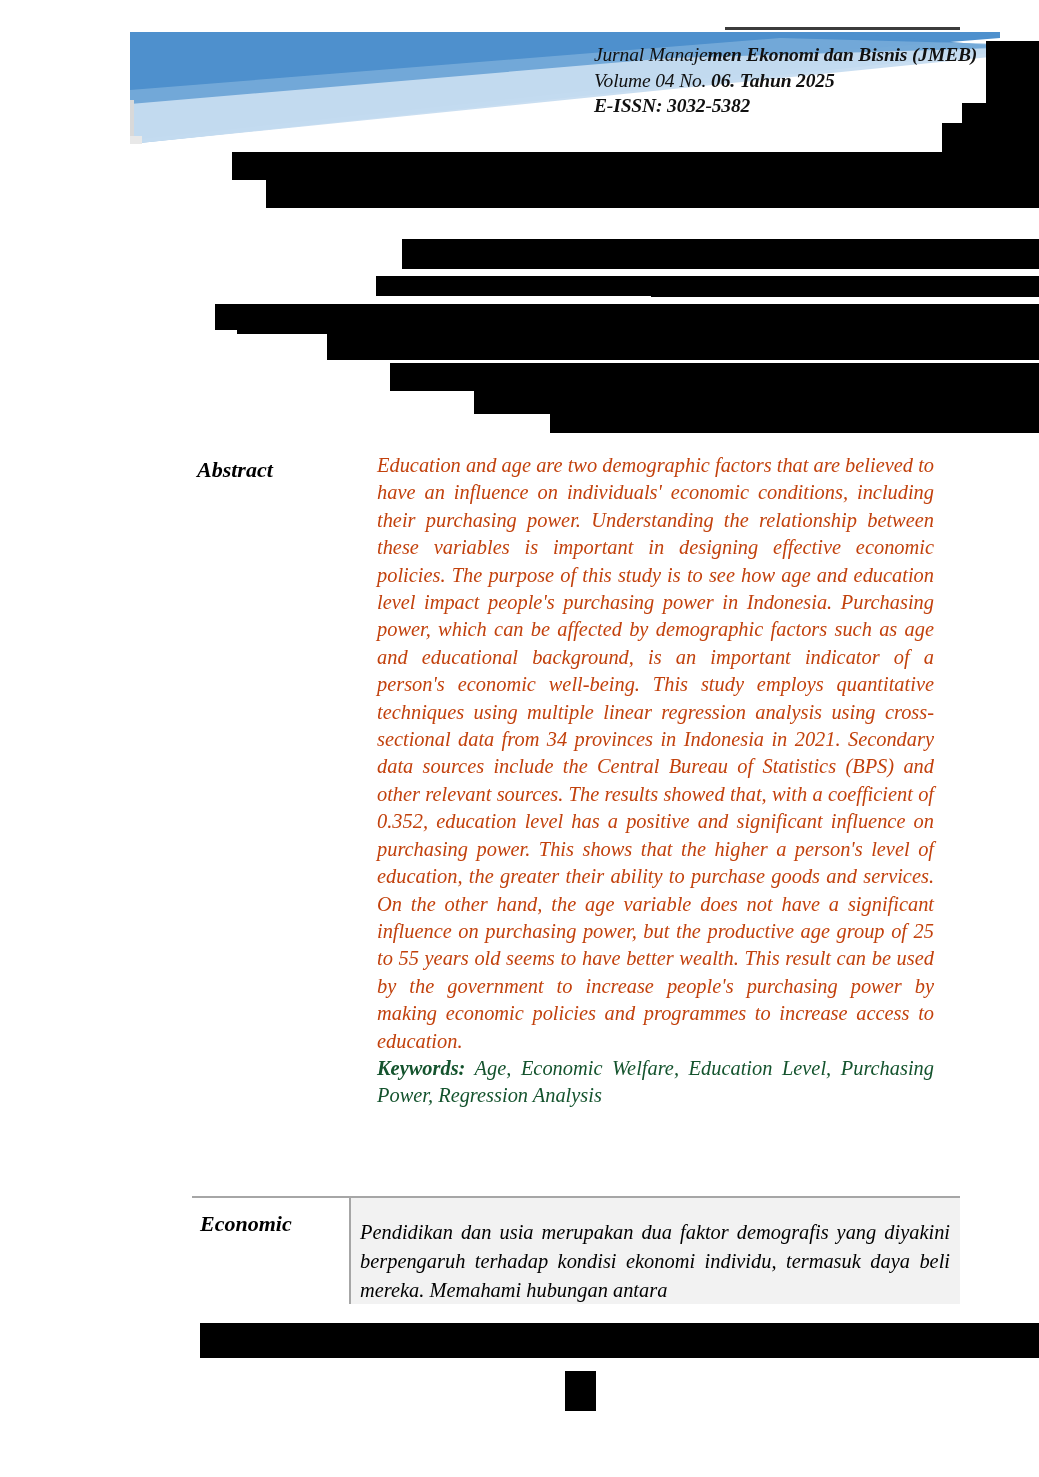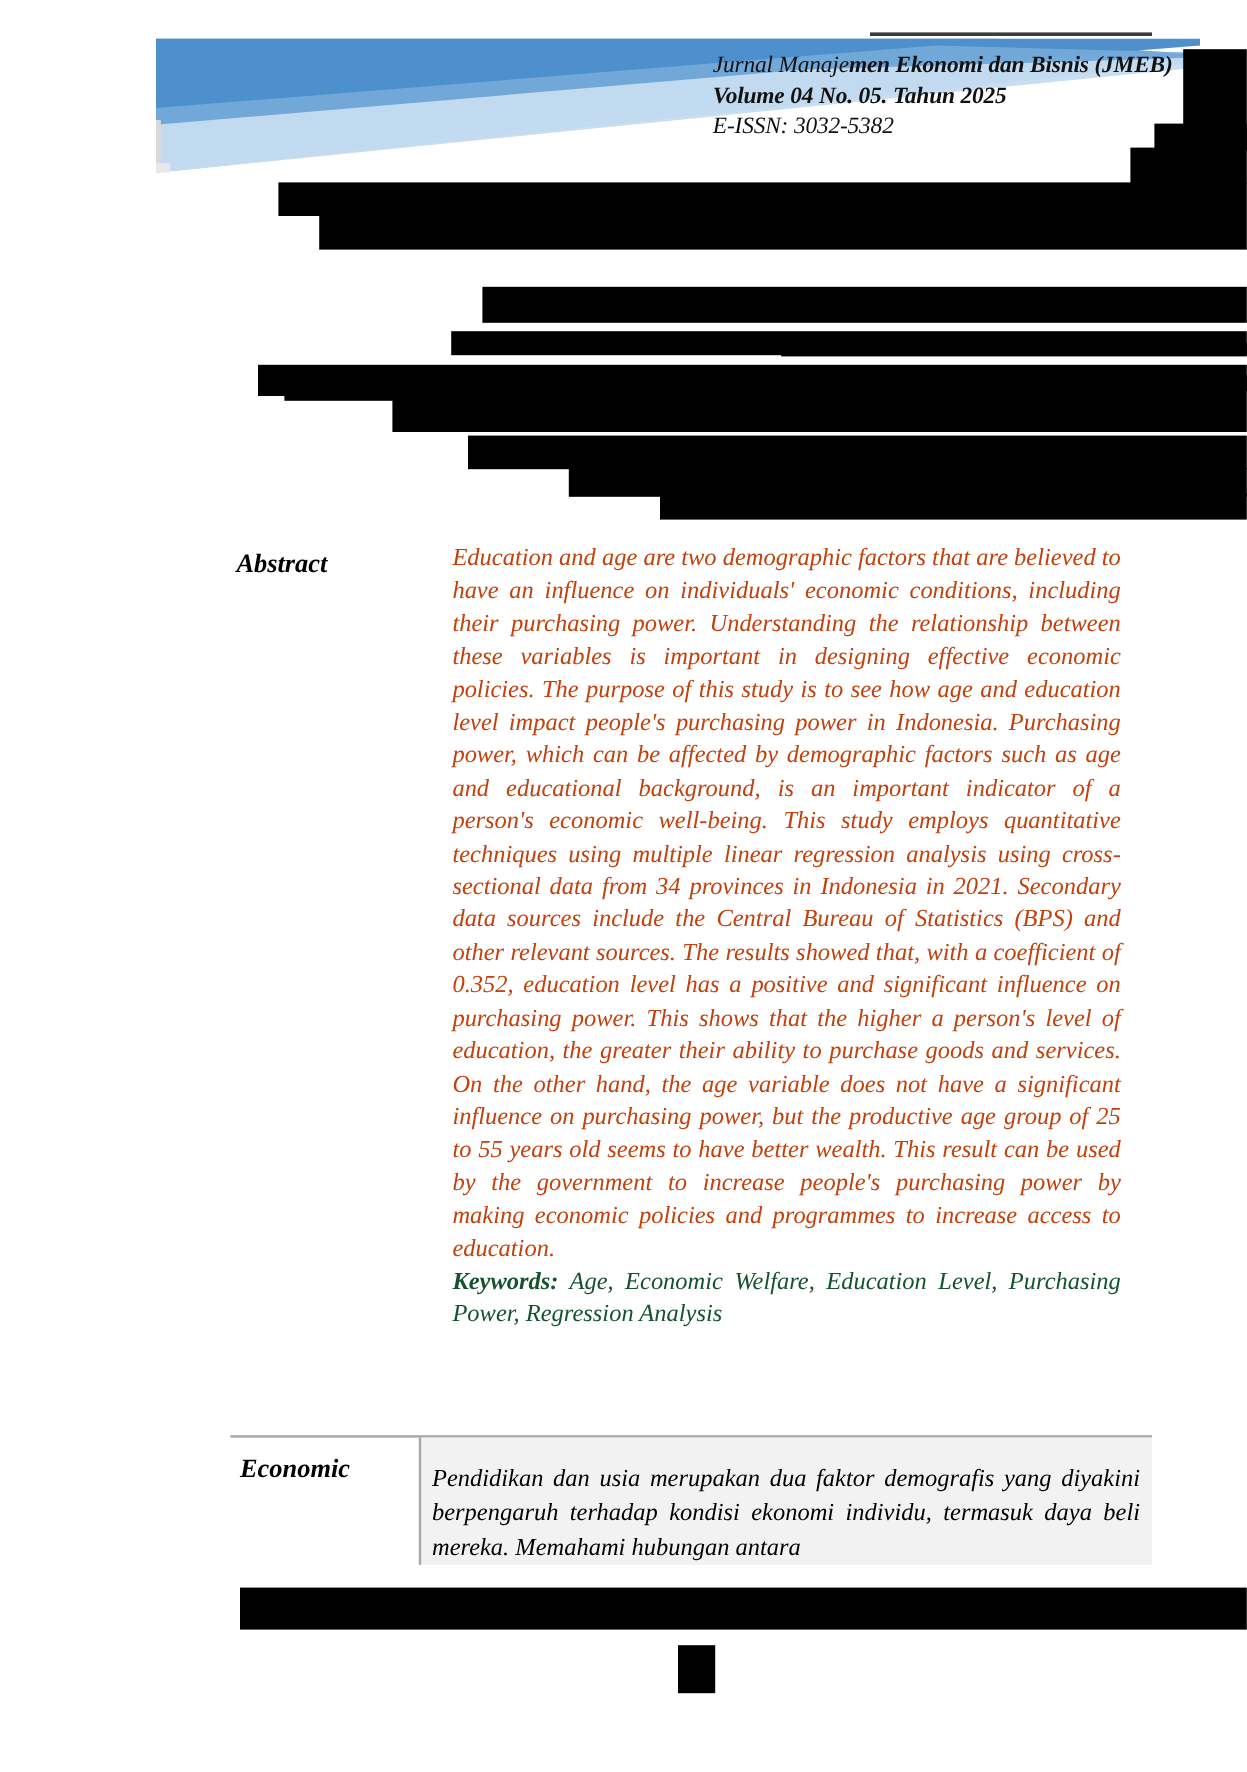--- a/index.html
+++ b/index.html
@@ -53,23 +53,23 @@
     font-style: italic;
     font-size: 19.5px;
     line-height: 25.5px;
     color: #111111;
     letter-spacing: -0.15px;
     white-space: nowrap;
   }
   .header-text .ln { display: block; }
   .header-text .jt-a { font-weight: 400; }
   .header-text .jt-b { font-weight: 700; }
-  .header-text .vol-a { font-weight: 700; }
+  .header-text .vol-a { font-weight: 400; }
   .header-text .vol-b { font-weight: 700; }
-  .header-text .issn { font-weight: 400; }
+  .header-text .issn { font-weight: 700; }
   .header-text .doi { font-weight: 400; }
 
   
   .redact {
     position: absolute;
     background: #000000;
   }
 
   
   .abstract-block {
@@ -214,21 +214,21 @@
       <polygon points="0,0 870,0 870,6 0,75" fill="#4e90cd"></polygon>
       <polygon points="0,0 700,0 870,14 0,108" fill="#4e90cd" opacity="0.92"></polygon>
       <polygon points="0,58 650,6 870,12 870,20 0,112" fill="#79add9" opacity="0.85"></polygon>
       <polygon points="0,72 540,26 870,16 870,24 0,112" fill="#c6dcf0" opacity="0.95"></polygon>
       <rect x="0" y="68" width="4" height="44" fill="#d9d9d9"></rect>
       <rect x="0" y="104" width="12" height="8" fill="#e8e8e8"></rect>
     </svg>
 
     <div class="header-text">
       <span class="ln"><span class="jt-a">Jurnal Manaje</span><span class="jt-b">men Ekonomi dan Bisnis (JMEB)</span></span>
-      <span class="ln"><span class="vol-a">Volume 04 No. </span><span class="vol-b">05. Tahun 2025</span></span>
+      <span class="ln"><span class="vol-a">Volume 04 No. </span><span class="vol-b">06. Tahun 2025</span></span>
       <span class="ln issn">E-ISSN: 3032-5382</span>
     </div>
 
     <div class="redact" style="left:944px; top:41px; width:95px; height:82px;"></div>
     <div class="redact" style="left:920px; top:103px; width:119px; height:22px;"></div>
     <div class="redact" style="left:900px; top:123px; width:139px; height:30px;"></div>
   </div>
 
   <div>
     <div class="redact" style="left:190px; top:152px; width:849px; height:28px;"></div>

